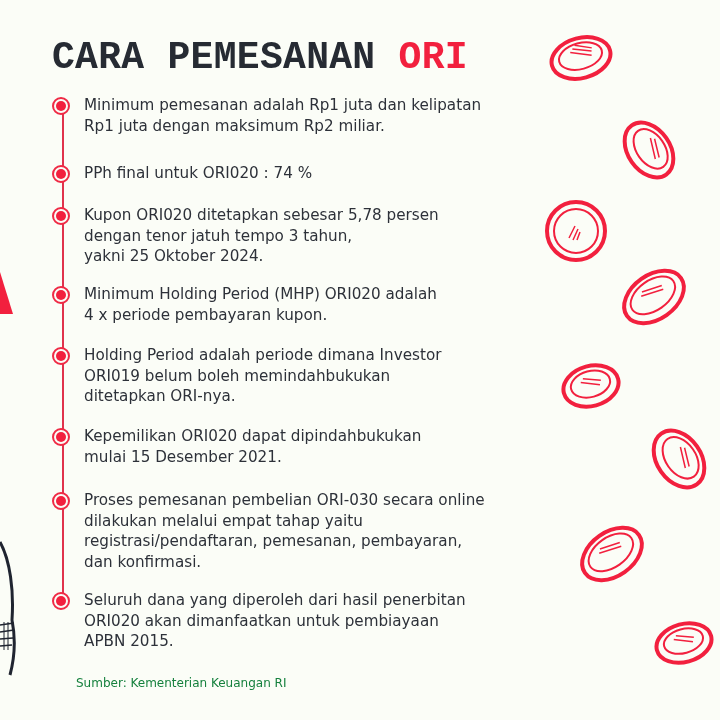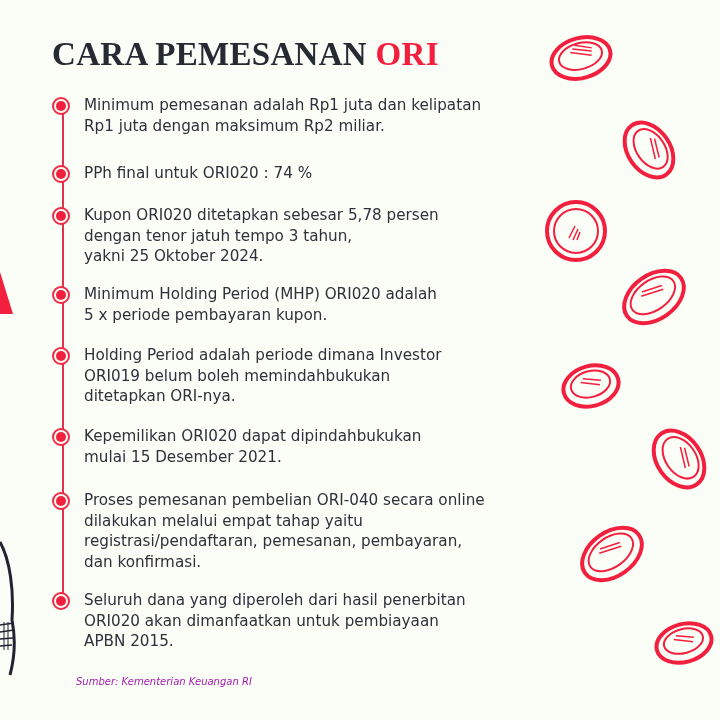--- a/index.html
+++ b/index.html
@@ -5,22 +5,22 @@
     html, body { margin: 0; padding: 0; }
     body {
       width: 720px; height: 720px; overflow: hidden;
       background: #fbfdf7;
       position: relative;
       font-family: "DejaVu Sans", "Liberation Sans", sans-serif;
       color: #2b2f36;
     }
     .title {
       position: absolute; left: 52px; top: 36px;
-      font-family: Liberation Serif, serif;
-      font-weight: bold; font-size: 33px; letter-spacing: 0.3px;
+      font-family: Liberation Mono, monospace;
+      font-weight: bold; font-size: 38px; letter-spacing: 0.3px;
       color: #262b33; white-space: nowrap;
     }
     .title .accent { color: #f2203e; }
     .timeline-line {
       position: absolute; left: 62px; top: 106px; width: 2px; height: 494px;
       background: #e0334c;
     }
     .item { position: absolute; left: 52px; width: 520px; }
     .bullet {
       position: absolute; left: 0; top: 0;
@@ -32,21 +32,21 @@
       content: ""; position: absolute; left: 2px; top: 2px;
       width: 10px; height: 10px; border-radius: 50%; background: #f2203e;
     }
     .item-text {
       position: absolute; left: 32px; top: -2px; width: 490px;
       font-weight: normal; font-size: 15.2px; line-height: 20.5px;
       color: #2d3139; white-space: pre-line;
     }
     .source {
       position: absolute; left: 76px; top: 676px;
-      font-style: italic; font-size: 10px; color: #a21caf;
+      font-size: 12px; color: #15803d;
       font-family: "DejaVu Sans", sans-serif;
     }
     .coin { position: absolute; }
     .deco { position: absolute; }
   </style>
 </head>
 <body>
 
 <div class="title">
   <span>CARA PEMESANAN</span>
@@ -66,36 +66,36 @@
 </div>
 <div class="item" style="top:207px">
   <span class="bullet"></span>
   <div class="item-text">Kupon ORI020 ditetapkan sebesar 5,78 persen
 dengan tenor jatuh tempo 3 tahun,
 yakni 25 Oktober 2024.</div>
 </div>
 <div class="item" style="top:286px">
   <span class="bullet"></span>
   <div class="item-text">Minimum Holding Period (MHP) ORI020 adalah
-5 x periode pembayaran kupon.</div>
+4 x periode pembayaran kupon.</div>
 </div>
 <div class="item" style="top:347px">
   <span class="bullet"></span>
   <div class="item-text">Holding Period adalah periode dimana Investor
 ORI019 belum boleh memindahbukukan
 ditetapkan ORI-nya.</div>
 </div>
 <div class="item" style="top:428px">
   <span class="bullet"></span>
   <div class="item-text">Kepemilikan ORI020 dapat dipindahbukukan
 mulai 15 Desember 2021.</div>
 </div>
 <div class="item" style="top:492px">
   <span class="bullet"></span>
-  <div class="item-text">Proses pemesanan pembelian ORI-040 secara online
+  <div class="item-text">Proses pemesanan pembelian ORI-030 secara online
 dilakukan melalui empat tahap yaitu
 registrasi/pendaftaran, pemesanan, pembayaran,
 dan konfirmasi.</div>
 </div>
 <div class="item" style="top:592px">
   <span class="bullet"></span>
   <div class="item-text">Seluruh dana yang diperoleh dari hasil penerbitan
 ORI020 akan dimanfaatkan untuk pembiayaan
 APBN 2015.</div>
 </div>

